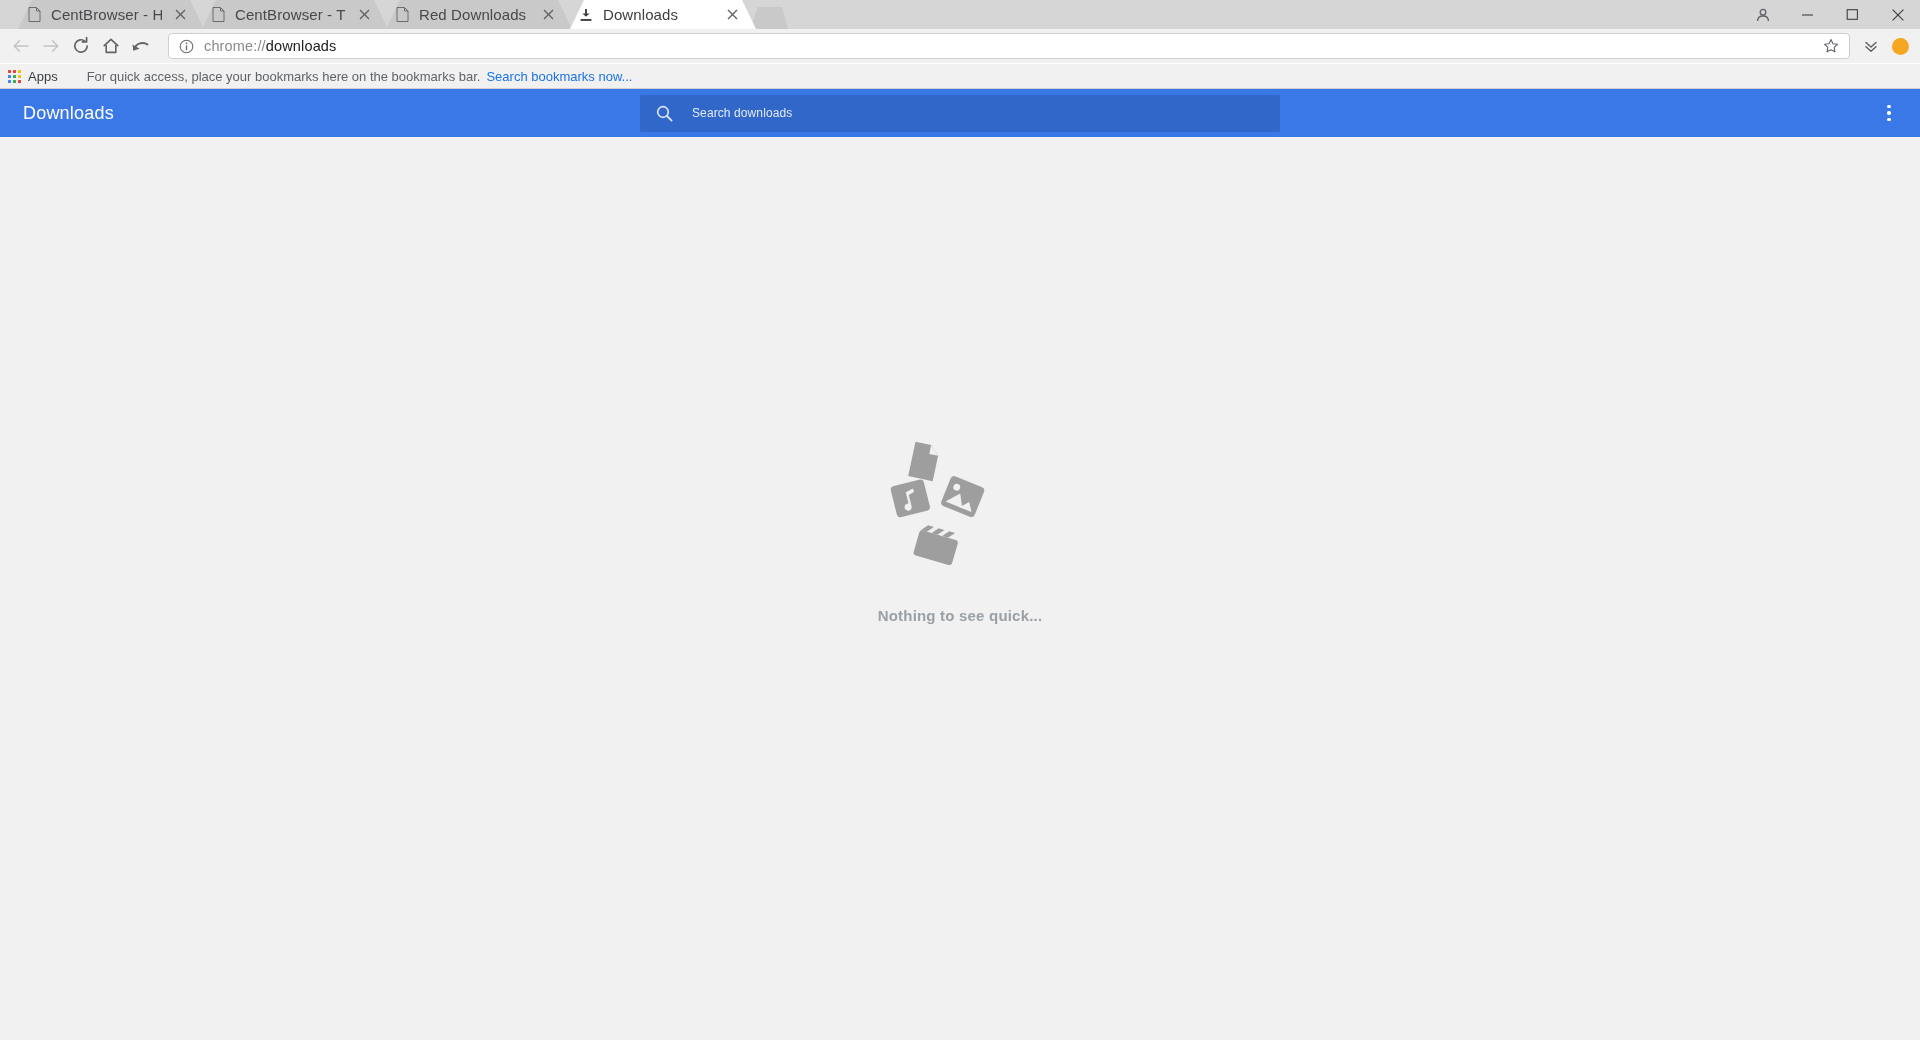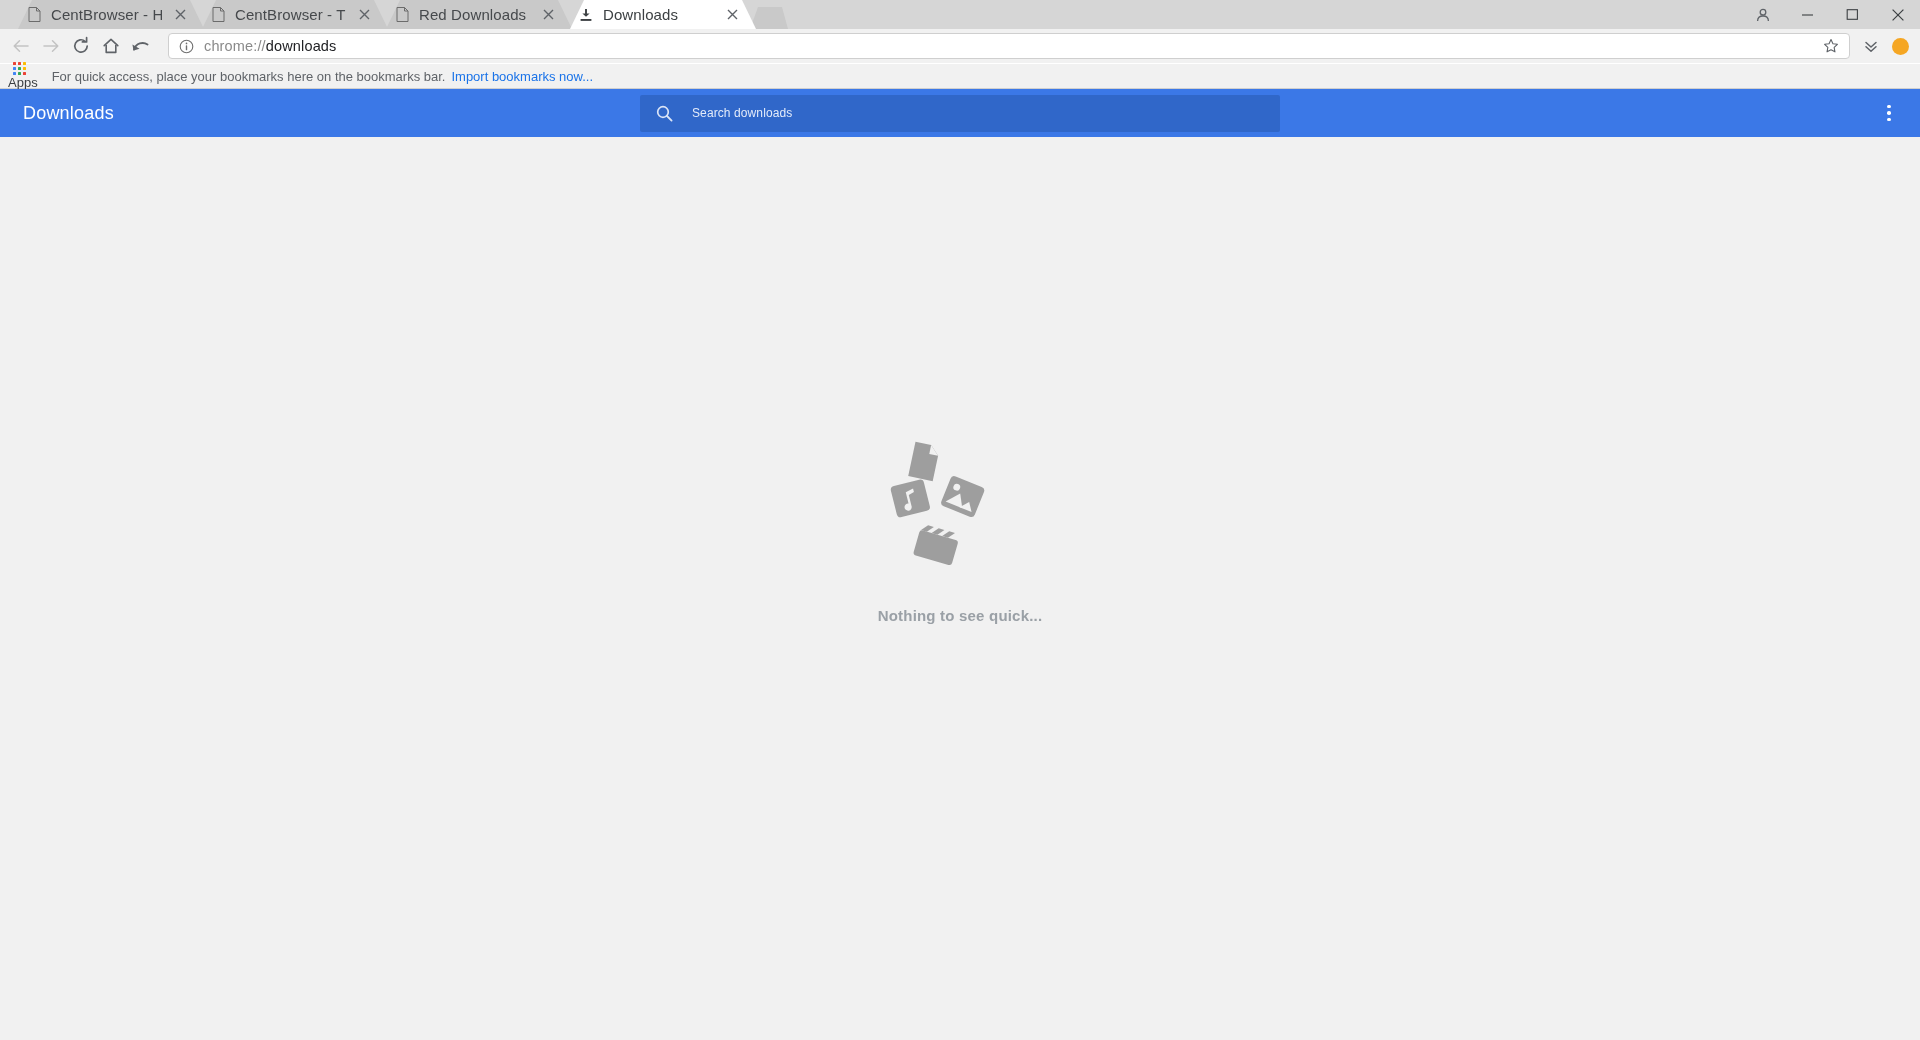--- a/index.html
+++ b/index.html
@@ -149,21 +149,21 @@
   
   .bookmarksbar {
     height: 25px;
     background: #f1f1f1;
     display: flex;
     align-items: center;
     padding-left: 8px;
     border-bottom: 1px solid #cfcfcf;
     font-size: 13px;
   }
-  .apps-item { display: flex; align-items: center; margin-right: 14px; flex-direction: column; }
+  .apps-item { display: flex; align-items: center; margin-right: 29px; }
   .apps-grid {
     width: 13px; height: 13px;
     display: grid;
     grid-template-columns: repeat(3, 3px);
     grid-template-rows: repeat(3, 3px);
     gap: 2px;
     margin-right: 7px;
   }
   .apps-grid i { display: block; width: 3px; height: 3px; border-radius: 0.5px; }
   .apps-label { color: #3c4043; font-size: 13px; }
@@ -417,21 +417,21 @@
       <i style="background:#4285f4"></i>
         <i style="background:#34a853"></i>
         <i style="background:#fbbc05"></i>
       <i style="background:#4285f4"></i>
         <i style="background:#34a853"></i>
         <i style="background:#ea4335"></i>
     </span>
     <span class="apps-label">Apps</span>
   </span>
   <span class="bm-hint">For quick access, place your bookmarks here on the bookmarks bar.</span>
-  <a class="bm-link" href="#">Import bookmarks now...</a>
+  <a class="bm-link" href="#">Search bookmarks now...</a>
 </div>
 
 <div class="dl-header">
   <span class="dl-title">Downloads</span>
 
   <div class="dl-search">
     <span class="dl-search-icon">
       <svg width="17" height="17" viewBox="0 0 17 17">
         <circle cx="7" cy="7" r="5.3" fill="none" stroke="#dbe5f7" stroke-width="1.7"></circle>
         <path d="M11 11 L15.6 15.6" stroke="#dbe5f7" stroke-width="1.8" stroke-linecap="round"></path>

